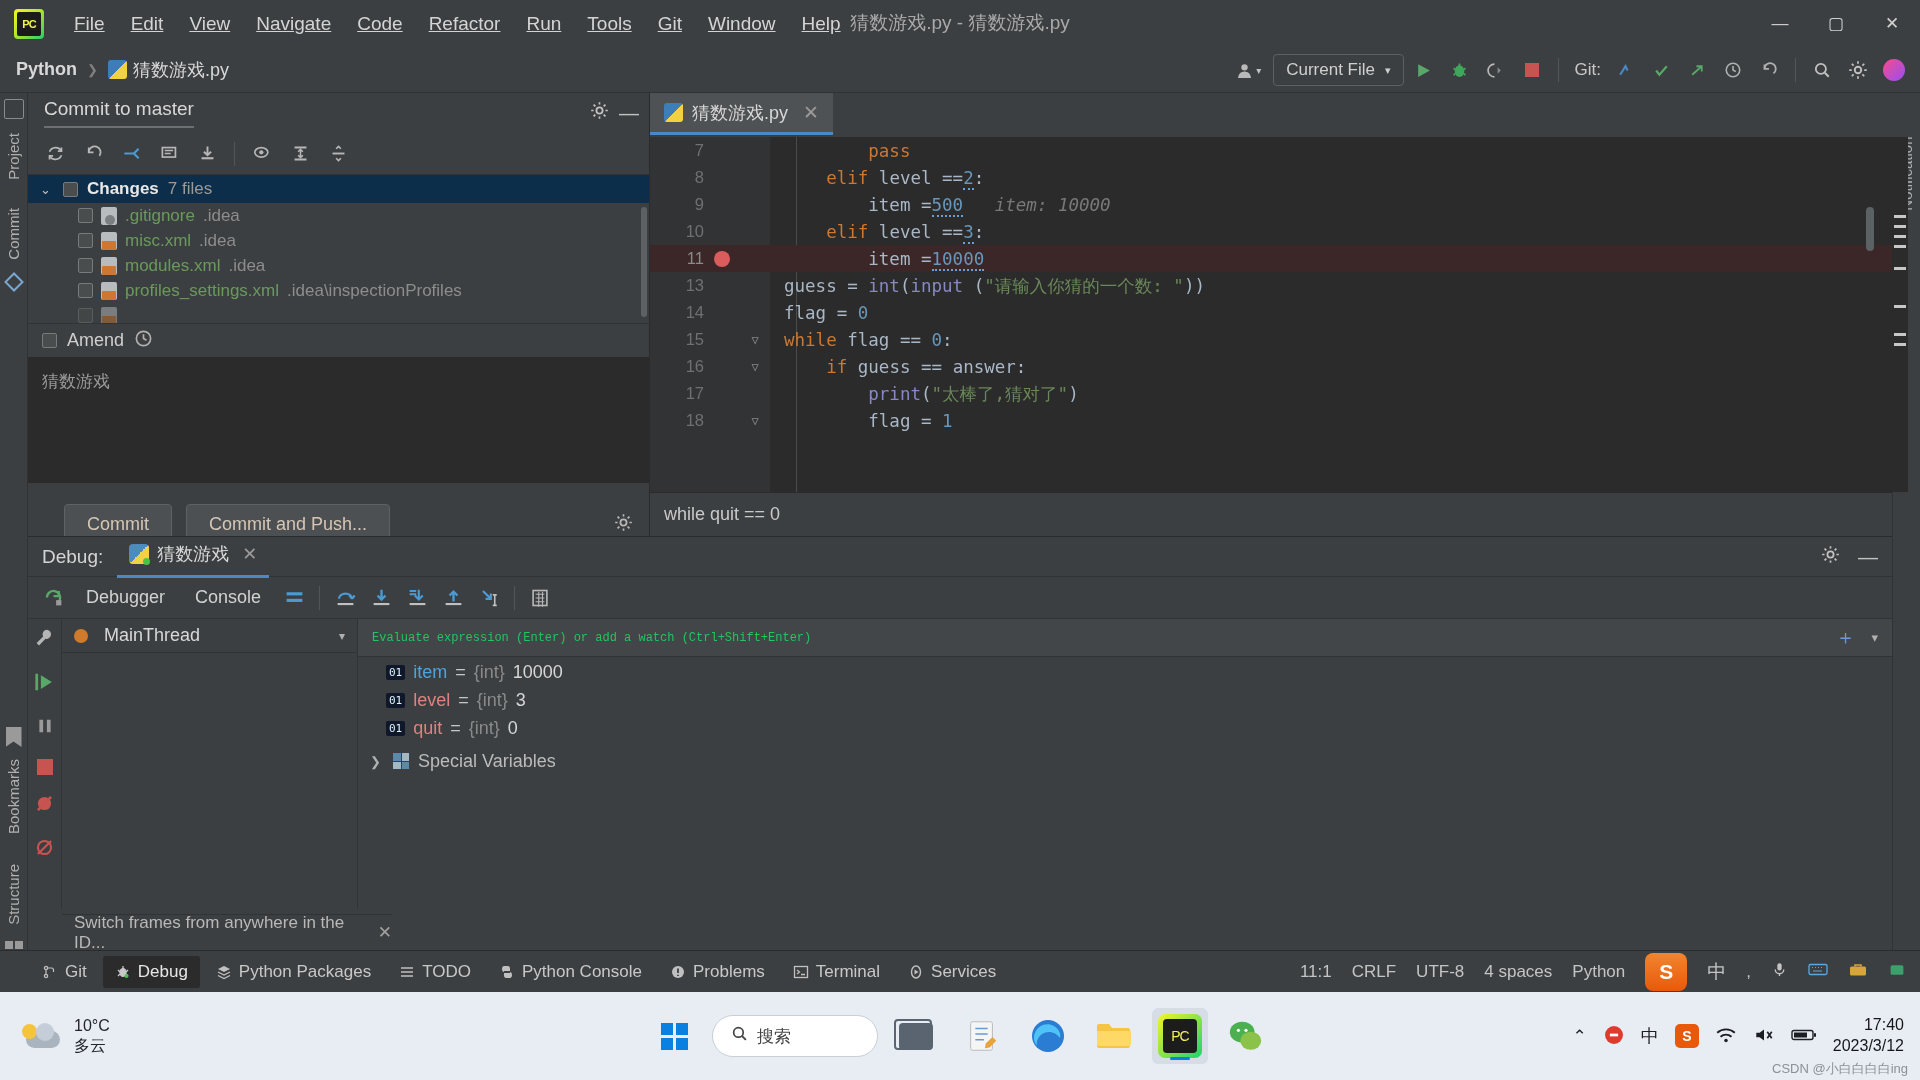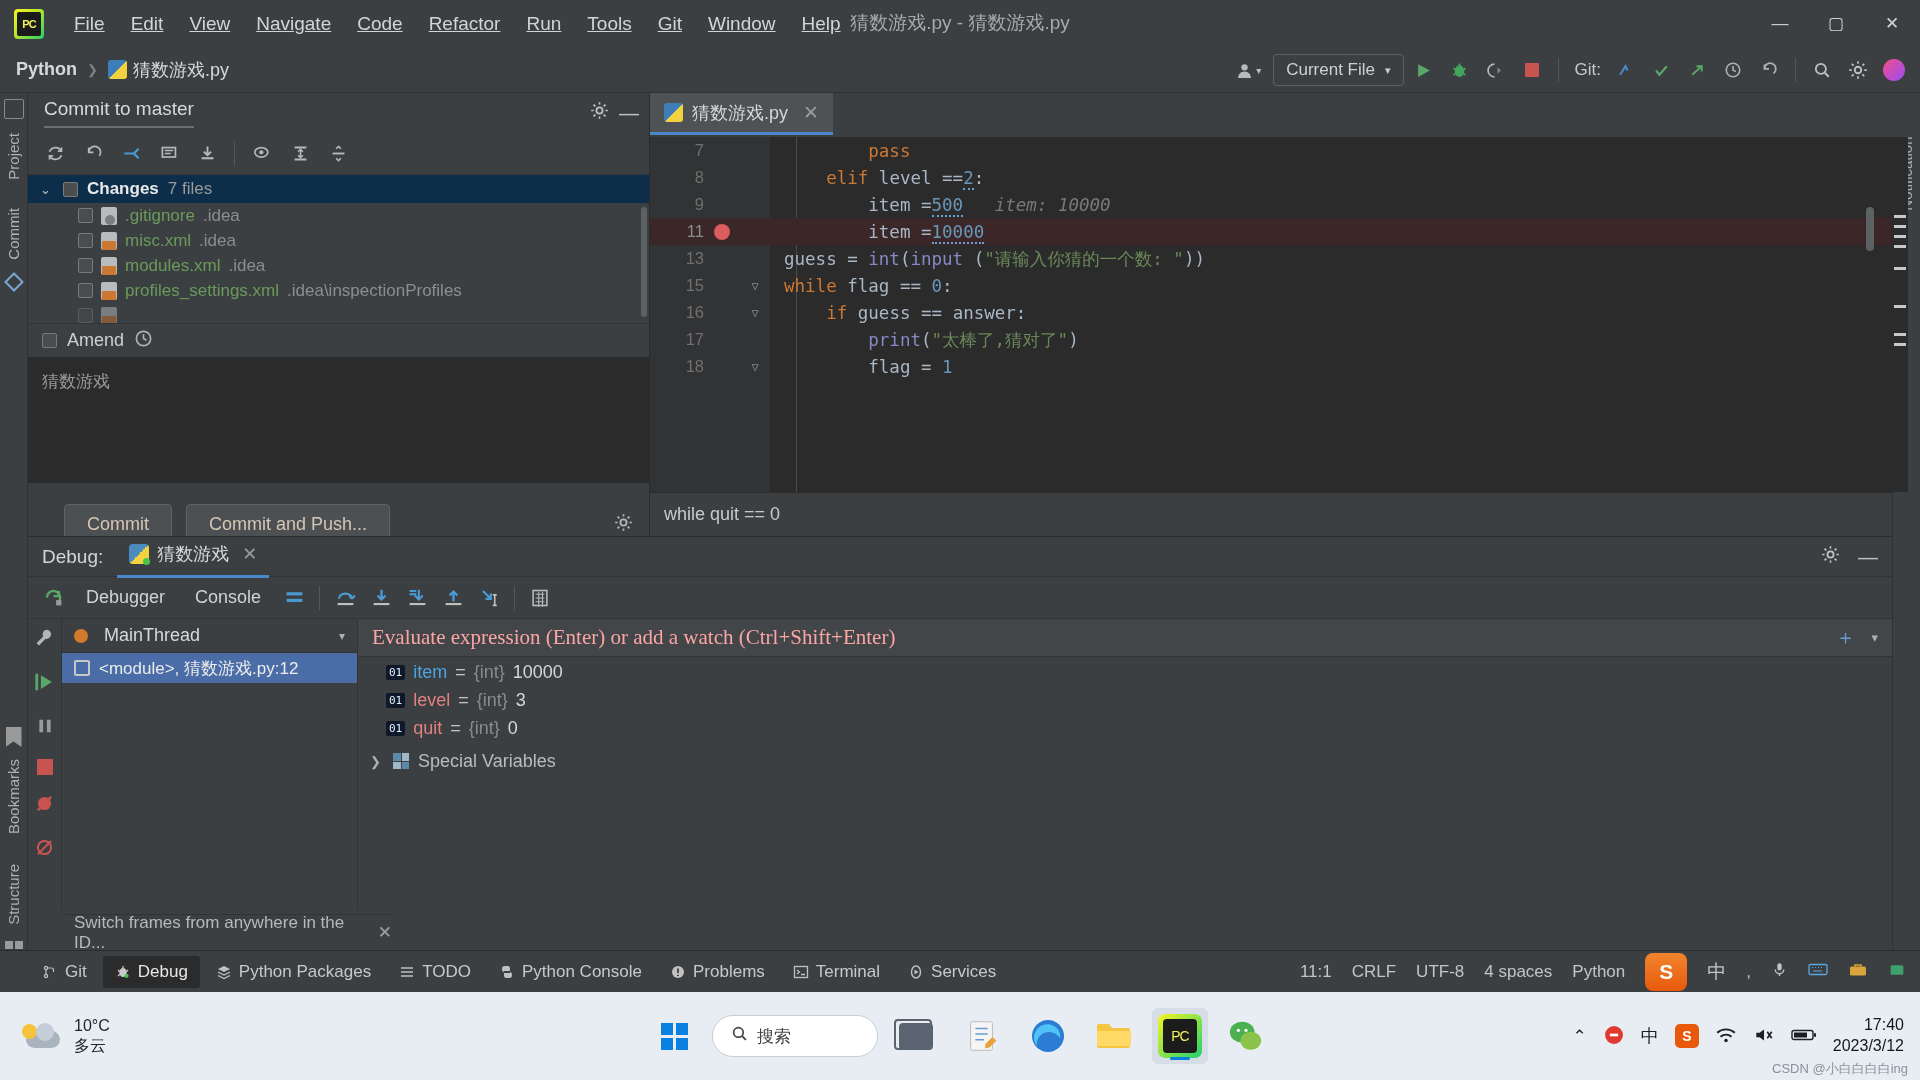--- a/index.html
+++ b/index.html
@@ -221,21 +221,21 @@
   .frame-row {
     height:30px; background:#4a6da7; display:flex; align-items:center; gap:9px; padding-left:12px;
     font-size:17px; color:#ececec;
   }
   .frame-ic { width:16px; height:16px; border:2px solid #c8c8c8; border-radius:2px; flex:none;}
   .vars { flex:1; background:#3c3f41; }
   .eval-row {
     height:38px; display:flex; align-items:center; padding-left:14px; position:relative;
     background:#434648; border-bottom:1px solid #313335;
   }
-  .eval-ph { color:#fca5a5; font-size:21px; font-family:Liberation Serif, serif;}
+  .eval-ph { color:#22c55e; font-size:12px; font-family:Liberation Mono, monospace;}
   .eval-right { position:absolute; right:14px; display:flex; gap:16px; align-items:center; color:#b0b0b0;}
   .var-row { height:25px; display:flex; align-items:center; gap:8px; padding-left:28px; font-size:18px; margin-top:3px;}
   .var-badge {
     background:#0f172a; color:#dff4fb; font-size:11px; padding:1px 3px; border-radius:2px;
     font-family:"DejaVu Sans Mono",monospace; flex:none;
   }
   .vname { color:#4aa4e0; }
   .vname.red { color:#e08080; }
   .veq { color:#c6c6c6; }
   .vtype { color:#8a8a8a; }
@@ -583,33 +583,45 @@
             <span class="bp"></span>
             <span class="fold"></span>
             <span class="ctext">    <span class="kw">elif</span> <span class="id">level</span> ==<span class="num wavy">2</span>:</span>
           </div>
           <div class="cline">
             <span class="ln">9</span>
             <span class="bp"></span>
             <span class="fold"></span>
             <span class="ctext">        <span class="id">item</span> =<span class="num wavy">500</span>   <span class="hint">item: 10000</span></span>
           </div>
+          <div class="cline">
+            <span class="ln">10</span>
+            <span class="bp"></span>
+            <span class="fold"></span>
+            <span class="ctext">    <span class="kw">elif</span> <span class="id">level</span> ==<span class="num wavy">3</span>:</span>
+          </div>
           <div class="cline hl-red">
             <span class="ln">11</span>
             <span class="bp">
               <span class="dot"></span>
             </span>
             <span class="fold"></span>
             <span class="ctext">        <span class="id">item</span> =<span class="num wavy">10000</span></span>
           </div>
           <div class="cline">
             <span class="ln">13</span>
             <span class="bp"></span>
             <span class="fold"></span>
             <span class="ctext"><span class="id">guess</span> = <span class="fnc">int</span>(<span class="fnc">input</span> (<span class="str">"请输入你猜的一个数: "</span>))</span>
+          </div>
+          <div class="cline">
+            <span class="ln">14</span>
+            <span class="bp"></span>
+            <span class="fold"></span>
+            <span class="ctext"><span class="id">flag</span> = <span class="num">0</span></span>
           </div>
           <div class="cline">
             <span class="ln">15</span>
             <span class="bp"></span>
             <span class="fold">▽</span>
             <span class="ctext"><span class="kw">while</span> <span class="id">flag</span> == <span class="num">0</span>:</span>
           </div>
           <div class="cline">
             <span class="ln">16</span>
             <span class="bp"></span>
@@ -744,24 +756,20 @@
               <circle cx="8" cy="8" r="5" stroke="#c75450" stroke-width="1.6" fill="none"></circle>
               <path d="M3 13L13 3" stroke="#c75450" stroke-width="1.6"></path>
             </svg></span>
       </div>
 
       <div class="frames">
         <div class="thread-row">
           <span class="odot"></span>
           <span class="nm">MainThread</span>
           <span class="caret">▾</span>
-        </div>
-        <div class="frame-row">
-          <span class="frame-ic"></span>
-          <span>&lt;module&gt;, 猜数游戏.py:12</span>
         </div>
       </div>
 
       <div class="vars">
         <div class="eval-row">
           <span class="eval-ph">Evaluate expression (Enter) or add a watch (Ctrl+Shift+Enter)</span>
           <span class="eval-right">
             <span style="color:#6a9ad4;font-size:20px;">＋</span>
             <span style="font-size:13px;">▾</span>
           </span>

